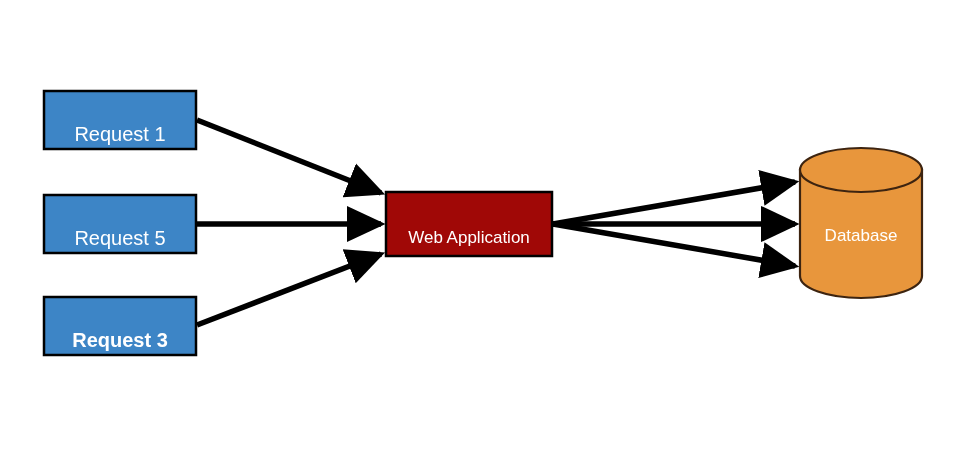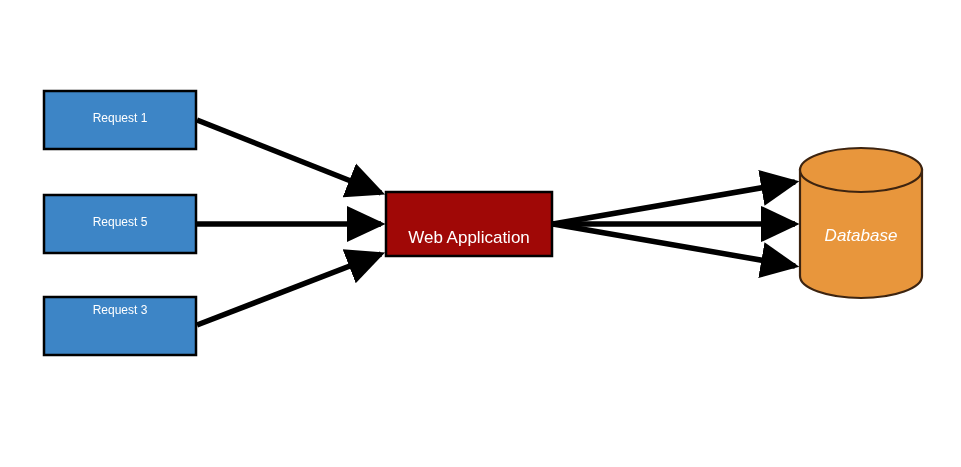--- a/index.html
+++ b/index.html
@@ -24,21 +24,21 @@
   .node-label {
     position: absolute;
     color: #ffffff;
     font-family: "Liberation Sans", sans-serif;
     font-size: 17px;
     line-height: 1;
     white-space: nowrap;
     text-align: center;
     pointer-events: none;
   }
-  .request-label { font-size: 12px; }
+  .request-label { font-size: 20px; margin-top: 12px; }
   .app-label     { font-size: 17px; }
   .db-label      { font-size: 17px; }
 </style>
 </head>
 <body>
 
 <svg id="diagram-canvas" viewBox="0 0 961 467" width="961" height="467" xmlns="http://www.w3.org/2000/svg">
 
   <defs>
     <marker id="arrowhead" markerWidth="7" markerHeight="7" refX="6.2" refY="3.5" orient="auto" markerUnits="strokeWidth">
@@ -69,17 +69,17 @@
 
   <line x1="553" y1="224" x2="795" y2="224" stroke="#000000" stroke-width="5.5" marker-end="url(#arrowhead)"></line>
 
   <line x1="553" y1="224" x2="795" y2="266" stroke="#000000" stroke-width="5.5" marker-end="url(#arrowhead)"></line>
 </svg>
 
 <div class="node-label request-label" style="left:44px; top:112px; width:152px;">Request 1</div>
 
 <div class="node-label request-label" style="left:44px; top:216px; width:152px;">Request 5</div>
 
-<div class="node-label request-label" style="left:44px; top:304px; width:152px;">Request 3</div>
+<div class="node-label request-label" style="left:44px; top:318px; width:152px;font-weight:bold;">Request 3</div>
 
 <div class="node-label app-label" style="left:386px; top:229px; width:166px;">Web Application</div>
 
-<div class="node-label db-label" style="left:800px; top:227px; width:122px;font-style:italic;">Database</div>
+<div class="node-label db-label" style="left:800px; top:227px; width:122px;">Database</div>
 
 </body></html>

